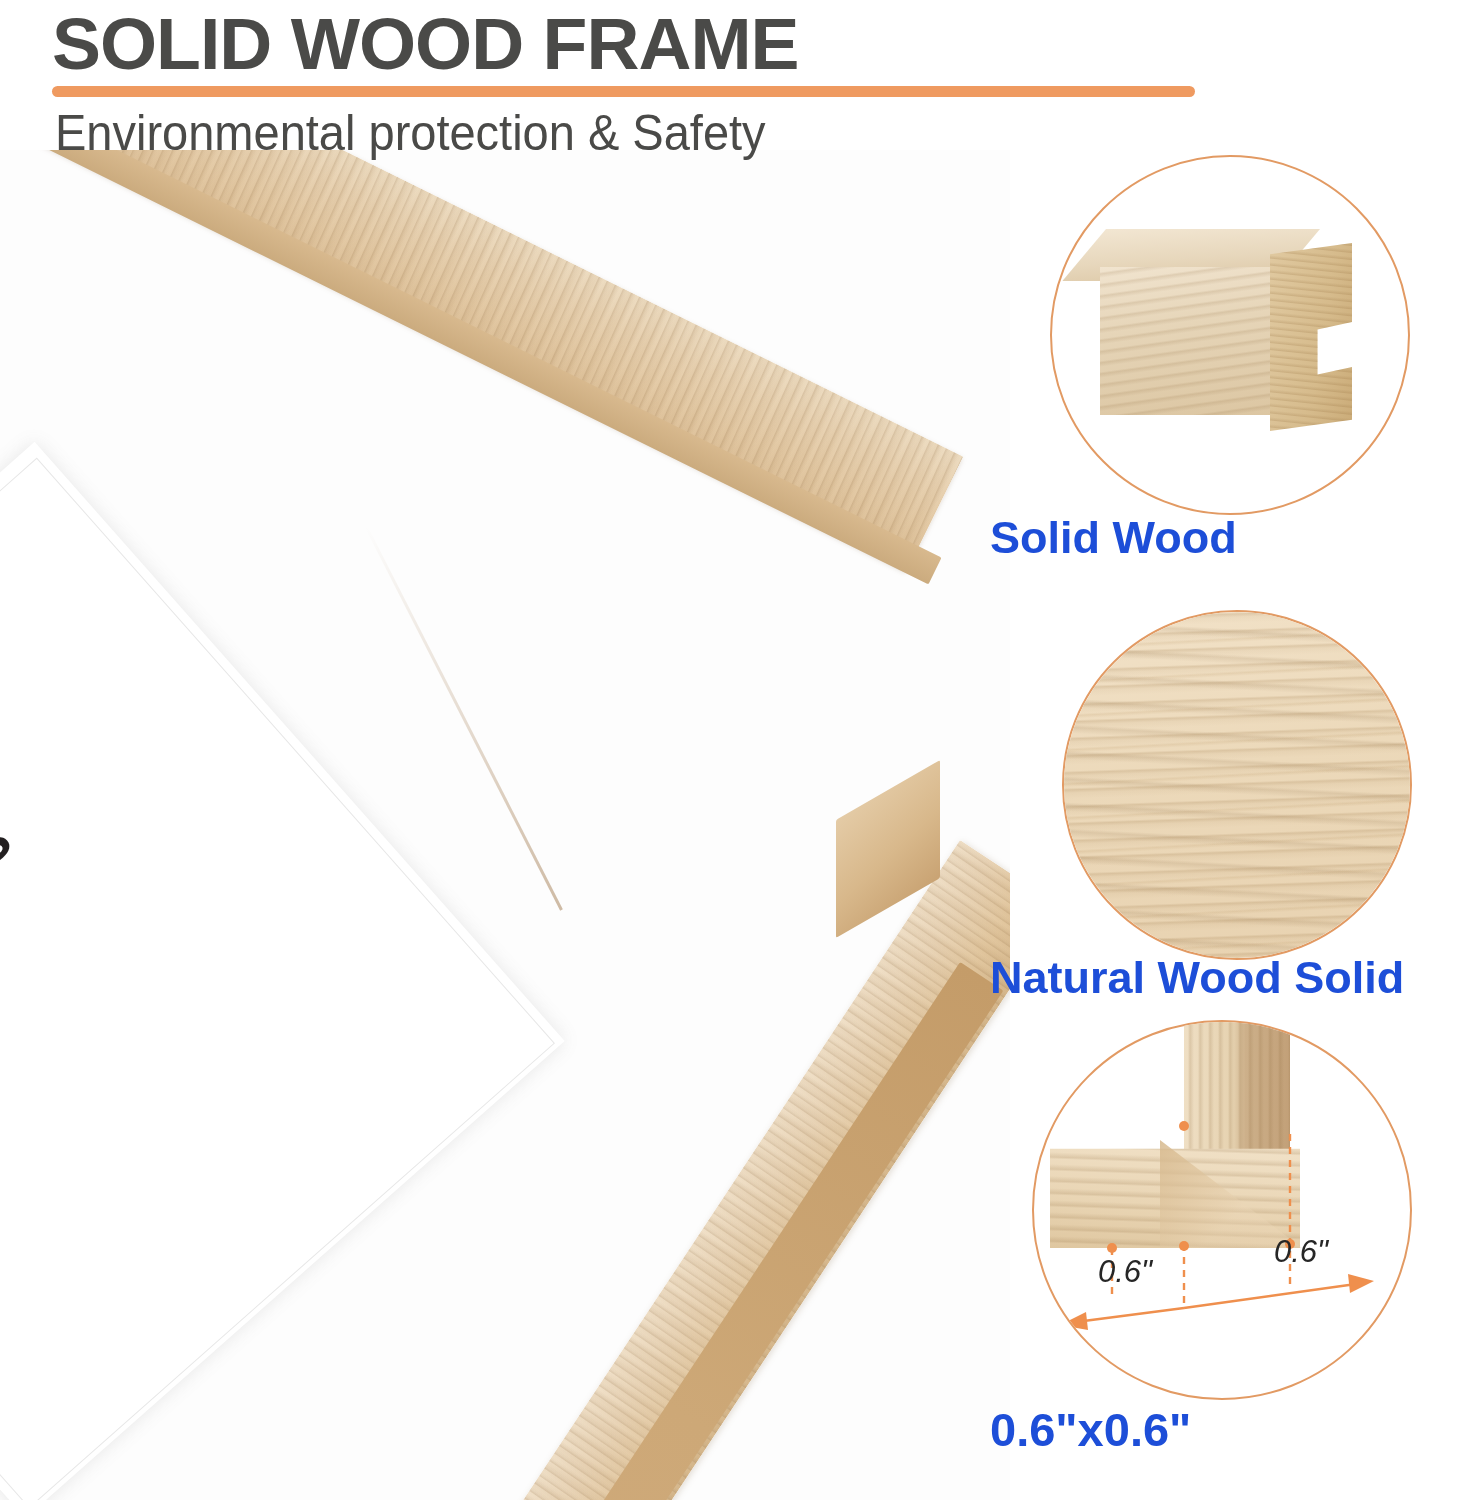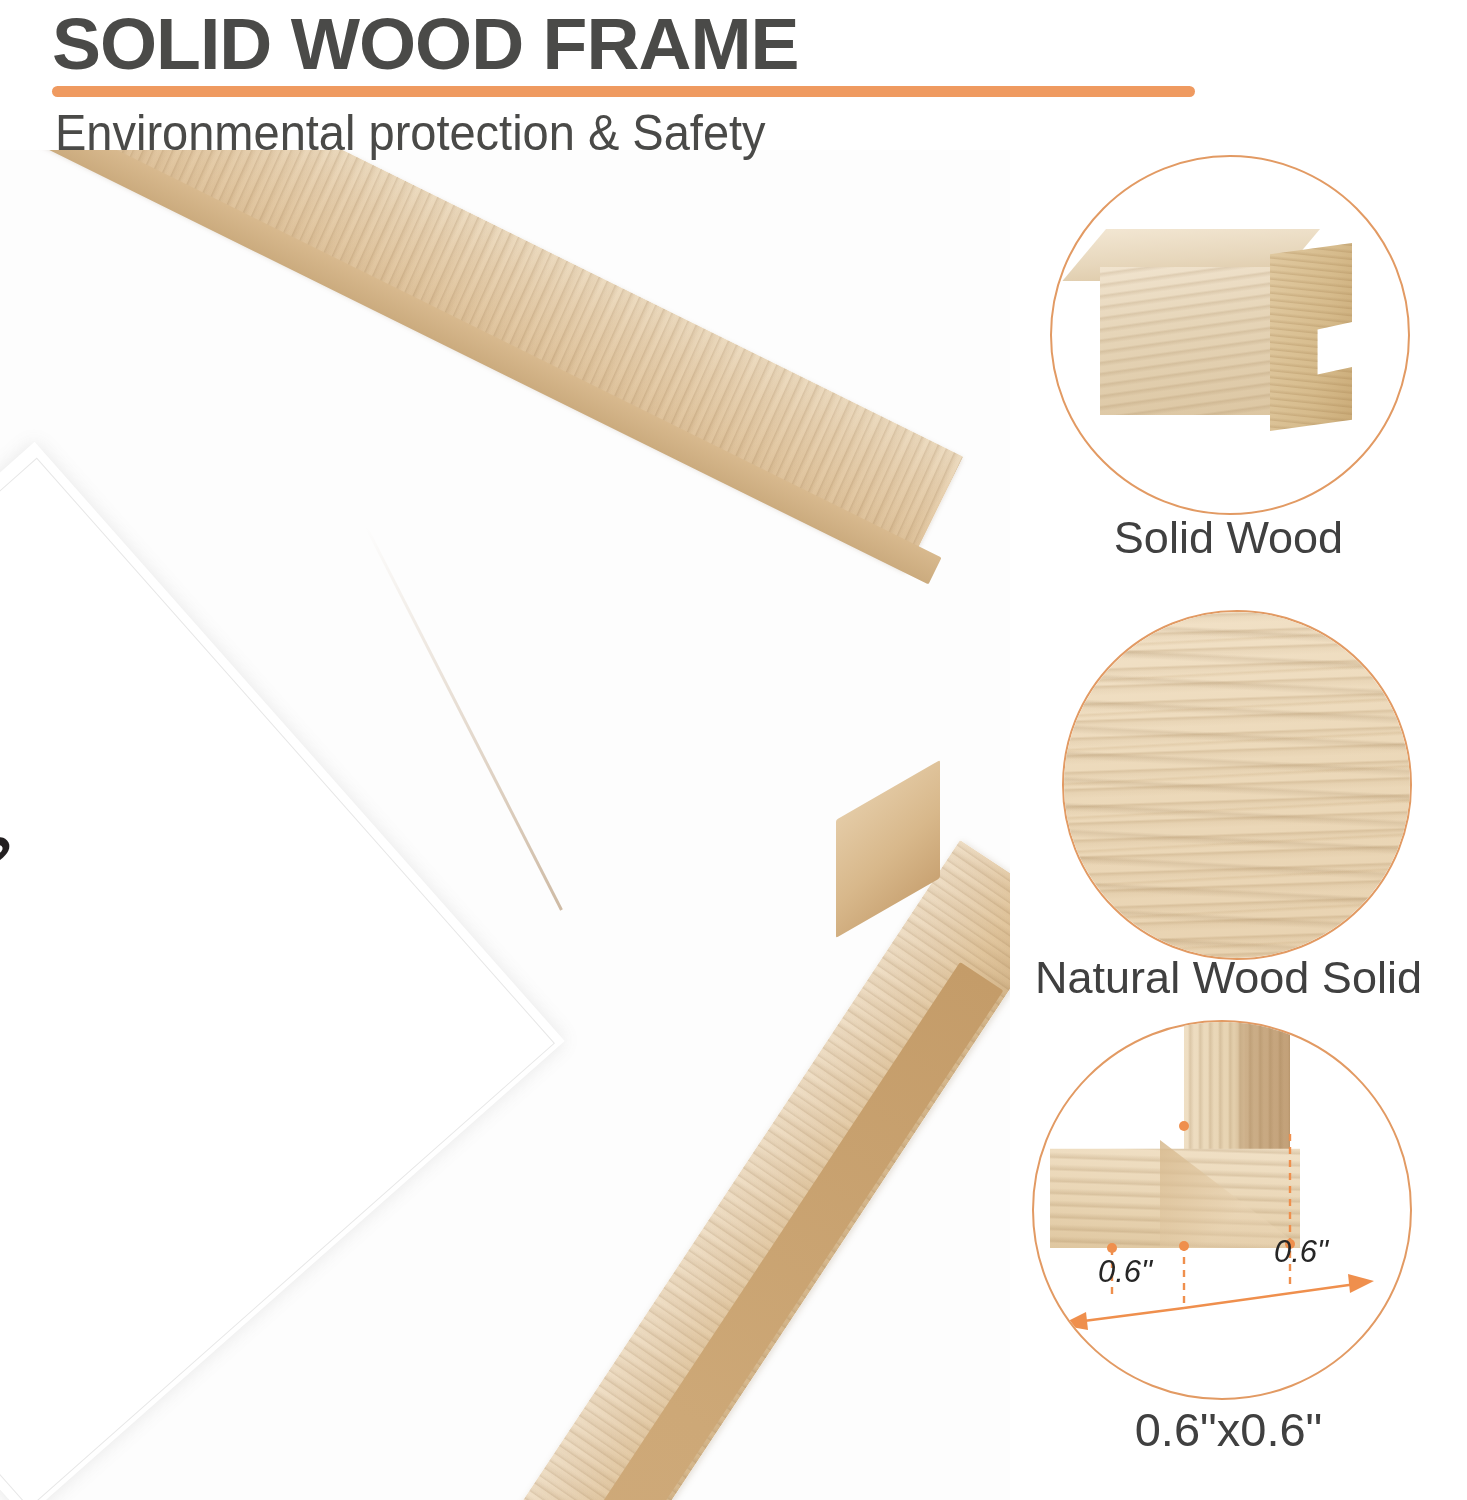--- a/index.html
+++ b/index.html
@@ -87,21 +87,21 @@
   #miter{position:absolute;left:560px;top:330px;width:3px;height:430px;
          background:linear-gradient(180deg,rgba(175,140,100,0.0),rgba(168,132,92,0.55));
          transform:rotate(-27deg);transform-origin:50% 100%;}
 
   
   #right-col{position:absolute;left:990px;top:140px;width:477px;height:1360px;}
 
   .circle-wrap{position:absolute;}
   .circle{position:absolute;border-radius:50%;border:2.5px solid #e29a63;
           overflow:hidden;background:#ffffff;box-sizing:border-box;}
-  .cap{position:absolute;text-align:center;font-weight:normal;color:#404040;
+  .cap{position:absolute;text-align:left;font-weight:bold;color:#1d4ed8;
        white-space:nowrap;}
 
   
   #c1{left:60px;top:15px;width:360px;height:360px;}
   #molding{position:absolute;left:48px;top:72px;width:250px;height:210px;}
   .mold-top{position:absolute;left:6px;top:0;width:214px;height:52px;
        background:linear-gradient(176deg,#f2e6d2 0%,#e7d7bc 55%,#dcc7a5 100%);
        transform:skewX(-40deg);transform-origin:0 0;}
   .mold-side{position:absolute;left:0px;top:38px;width:172px;height:148px;
        background:

